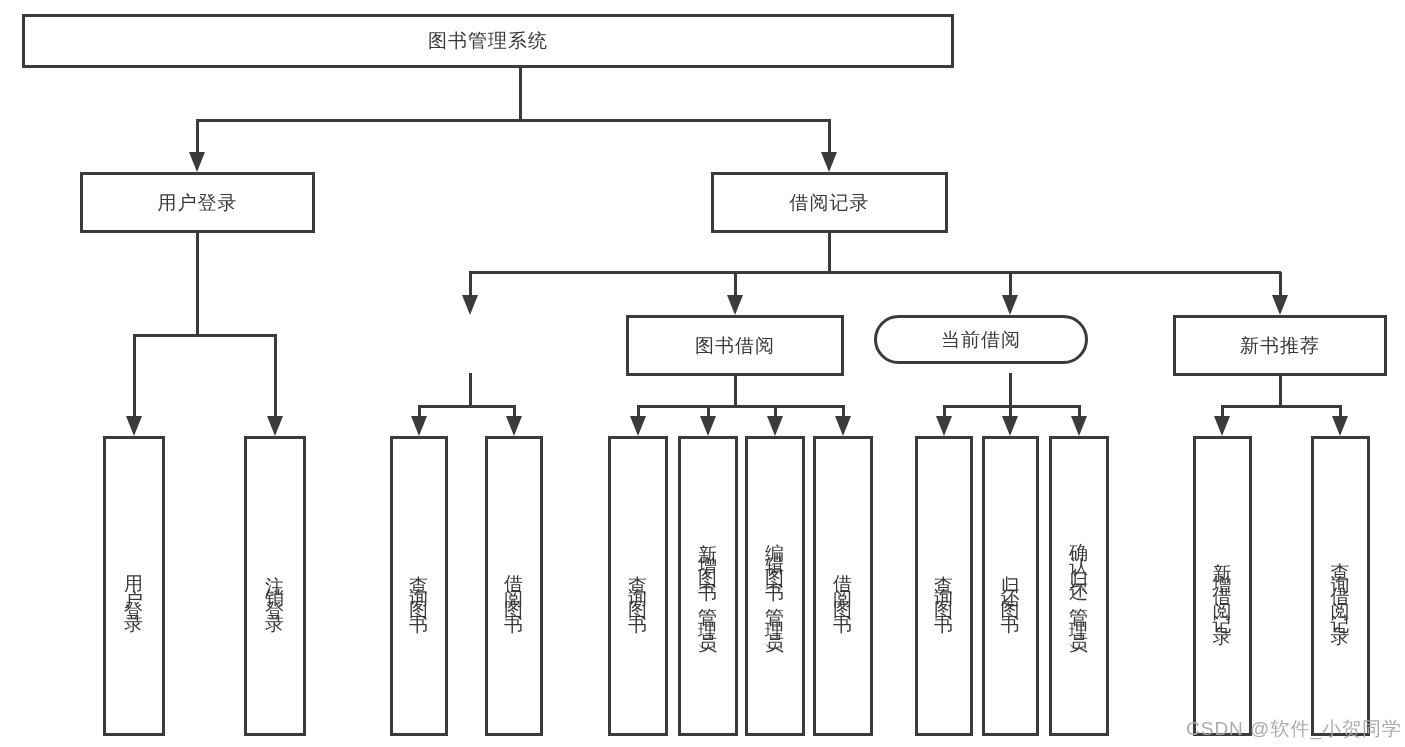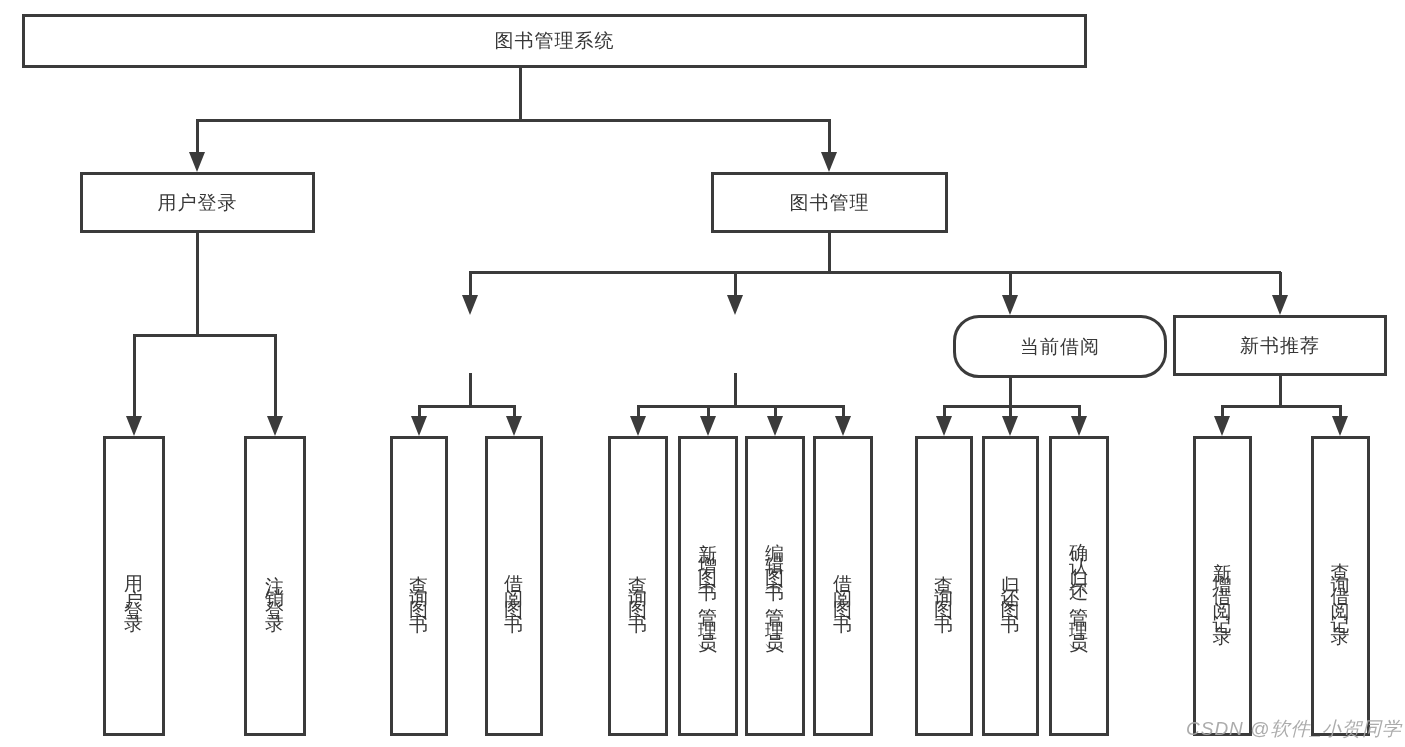--- a/index.html
+++ b/index.html
@@ -44,21 +44,20 @@
   }
   .watermark {
     position: absolute;
     left: 1186px;
     top: 716px;
     font-size: 19px;
     color: rgba(168, 168, 168, 0.95);
     letter-spacing: 1px;
     white-space: nowrap;
     z-index: 3;
-    font-style: italic;
   }
 </style>
 </head>
 <body>
 
 <div id="canvas">
 
   <div class="vline" style="left:519px;top:66px;height:55px;"></div>
   <div class="hline" style="left:196px;top:119px;width:635px;"></div>
   <div class="vline" style="left:196px;top:120px;height:36px;"></div>
@@ -111,32 +110,35 @@
   <div class="vline" style="left:1078px;top:406px;height:14px;"></div>
   <div class="arrow" style="left:1071px;top:416px;"></div>
 
   <div class="vline" style="left:1279px;top:373px;height:34px;"></div>
   <div class="hline" style="left:1221px;top:405px;width:121px;"></div>
   <div class="vline" style="left:1221px;top:406px;height:14px;"></div>
   <div class="arrow" style="left:1214px;top:416px;"></div>
   <div class="vline" style="left:1339px;top:406px;height:14px;"></div>
   <div class="arrow" style="left:1332px;top:416px;"></div>
 
-  <div class="box h" style="left:22px;top:14px;width:1065px;height:54px;">
+  <div class="box h" style="left:22px;top:14px;width:932px;height:54px;">
     <span>图书管理系统</span>
   </div>
 
   <div class="box h" style="left:80px;top:172px;width:235px;height:61px;">
     <span>用户登录</span>
   </div>
   <div class="box h" style="left:711px;top:172px;width:237px;height:61px;">
-    <span>图书管理</span>
+    <span>借阅记录</span>
   </div>
 
-  <div class="box h" style="left:953px;top:315px;width:214px;height:63px;border-radius:26px;">
+  <div class="box h" style="left:626px;top:315px;width:218px;height:61px;">
+    <span>图书借阅</span>
+  </div>
+  <div class="box h" style="left:874px;top:315px;width:214px;height:49px;border-radius:26px;">
     <span>当前借阅</span>
   </div>
   <div class="box h" style="left:1173px;top:315px;width:214px;height:61px;">
     <span>新书推荐</span>
   </div>
 
   <div class="box v" style="left:103px;top:436px;width:62px;height:300px;">
     <span>用户登录</span>
   </div>
   <div class="box v" style="left:244px;top:436px;width:62px;height:300px;">

